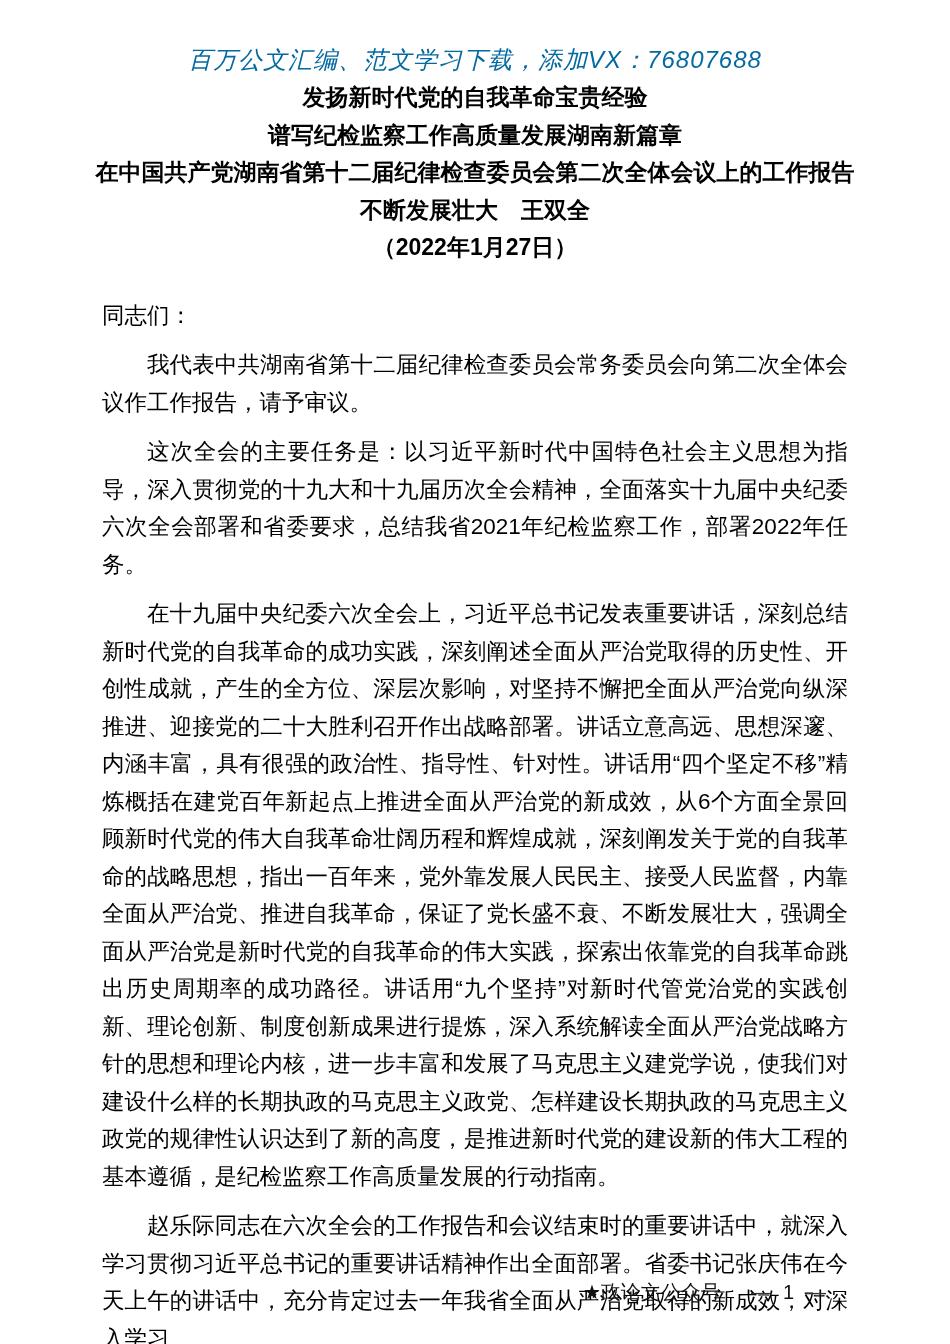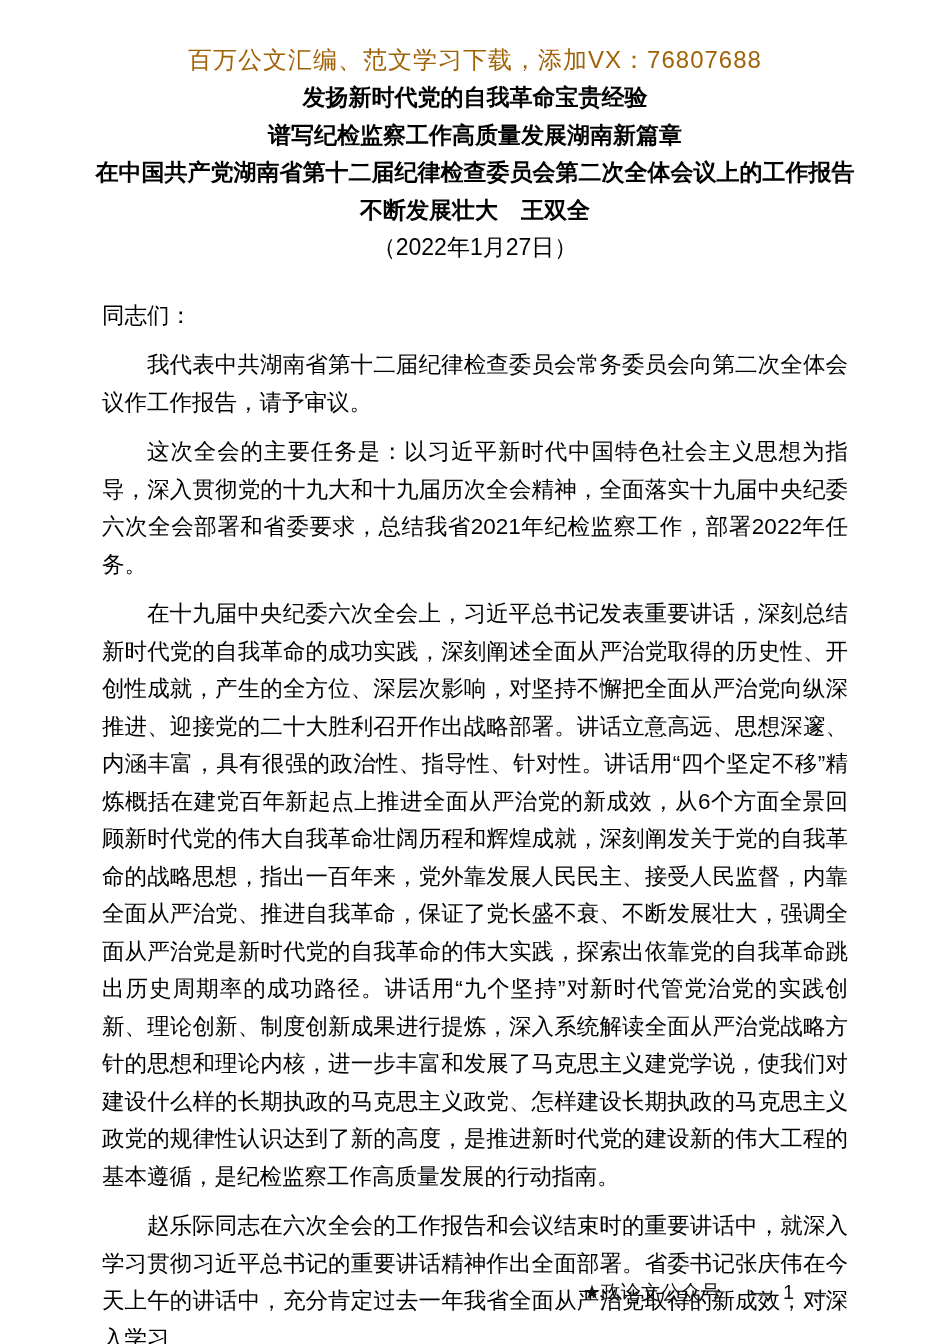--- a/index.html
+++ b/index.html
@@ -14,39 +14,40 @@
   }
   .page {
     box-sizing: border-box;
     width: 950px;
     height: 1344px;
     padding: 45px 90px 0 90px;
     position: relative;
   }
   .promo {
     text-align: center;
-    color: #a16207;
+    color: #0369a1;
     font-size: 24px;
     line-height: 30px;
     letter-spacing: 1px;
     white-space: nowrap;
+    font-style: italic;
   }
   .title-block {
     margin-top: 4px;
   }
   .title-line {
     font-size: 23px;
     font-weight: 700;
     line-height: 37.5px;
     text-align: center;
     white-space: nowrap;
   }
   .doc-date {
     font-size: 23px;
-    font-weight: 400;
+    font-weight: 700;
     line-height: 37.5px;
     text-align: center;
   }
   .body-text {
     margin-top: 30px;
     font-size: 22.5px;
     line-height: 37.5px;
     text-align: justify;
     text-justify: inter-ideograph;
   }

